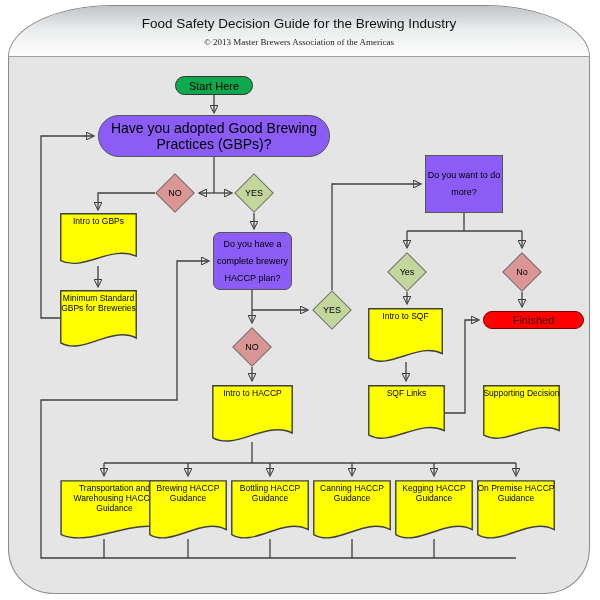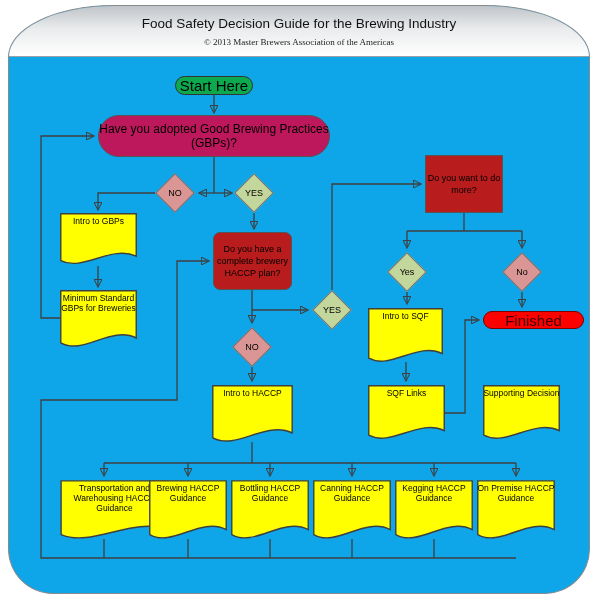--- a/index.html
+++ b/index.html
@@ -1,42 +1,42 @@
 <!DOCTYPE html>
 <html><head>
 <meta charset="utf-8">
 <style>
   html,body{margin:0;padding:0;background:#ffffff;}
   body{width:600px;height:600px;position:relative;font-family:"Liberation Sans",sans-serif;overflow:hidden;}
 
   
   .frame{position:absolute;left:8px;top:5px;width:582px;height:589px;
-         border:1.6px solid #8a8a8a;background:#0ea5e9;
+         border:1.6px solid #8a8a8a;background:#e5e5e5;
          border-radius:105px 105px 45px 45px / 52px 52px 45px 45px;
          box-sizing:border-box;overflow:hidden;}
   .header-band{position:absolute;left:0;top:0;width:100%;height:50px;
          background:linear-gradient(to bottom,#c0c4c8 0%,#e9ebec 45%,#ffffff 100%);
          border-bottom:1.4px solid #9aa0a3;}
   .title{position:absolute;left:0;top:10px;width:100%;text-align:center;
          font-size:13.5px;color:#111;}
   .subtitle{position:absolute;left:0;top:31px;width:100%;text-align:center;
          font-family:"Liberation Serif",serif;font-size:9px;color:#222;}
 
   
   svg.wires{position:absolute;left:0;top:0;width:600px;height:600px;}
   svg.wires path{fill:none;stroke:#3f3f3f;stroke-width:1.3;}
 
   
   .node{position:absolute;box-sizing:border-box;display:flex;align-items:center;
         justify-content:center;text-align:center;color:#000;}
-  .stadium{border:1.6px solid #333;border-radius:12px;font-size:15px;}
+  .stadium{border:1.6px solid #333;border-radius:12px;font-size:11px;}
   .start{background:#0CA94E;}
   .finish{background:#FF0000;border-color:#7a0000;color:#3d0000;border-radius:9px;}
-  .qpill{background:#be185d;border:1.5px solid #555;border-radius:21px;font-size:12px;}
-  .qbox{background:#b91c1c;border:1.5px solid #555;font-size:9px;line-height:12px;}
+  .qpill{background:#8b5cf6;border:1.5px solid #555;border-radius:21px;font-size:14px;}
+  .qbox{background:#8b5cf6;border:1.5px solid #555;font-size:9px;line-height:17px;}
   .diamond{background:transparent;}
   .diamond .dshape{position:absolute;inset:6px;transform:rotate(45deg);
         border:1.2px solid #6e6e6e;box-sizing:border-box;}
   .diamond.rose .dshape{background:#D99694;}
   .diamond.lgreen .dshape{background:#C3D69B;}
   .diamond .dlabel{position:relative;font-size:9px;}
   .doc{display:block;}
   .doc svg{position:absolute;inset:0;width:100%;height:100%;}
   .doc .doc-label{position:absolute;left:0;right:0;top:3px;font-size:8.5px;
         line-height:10px;text-align:center;}

